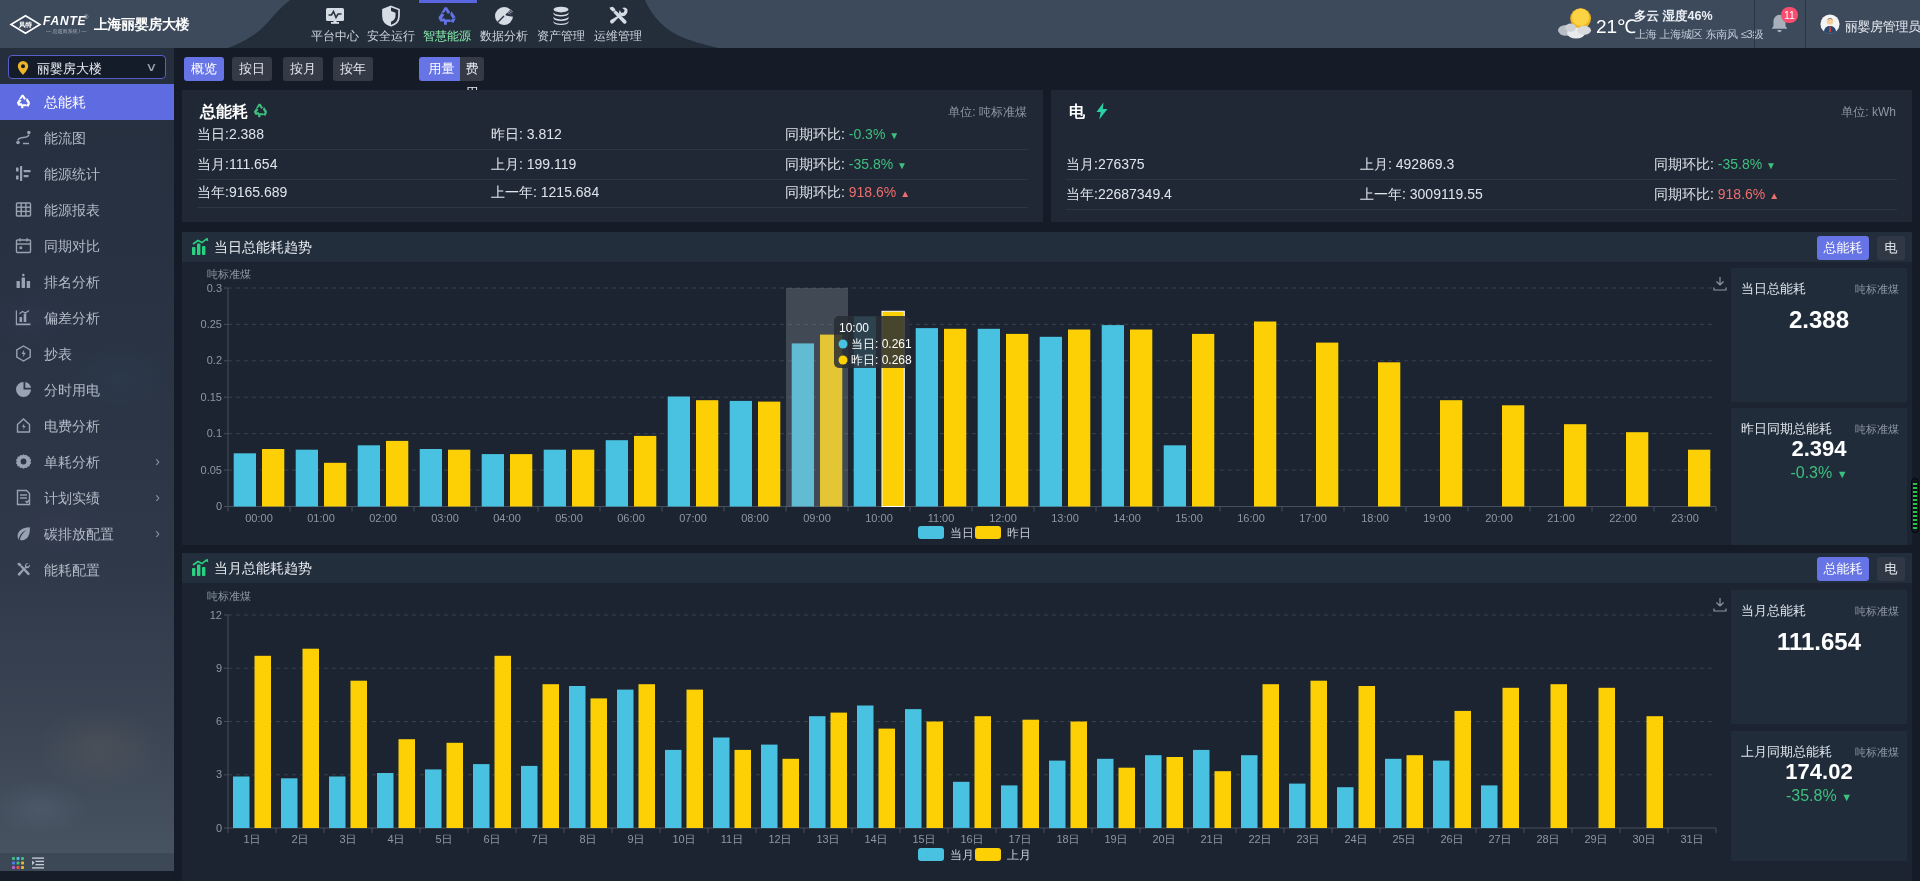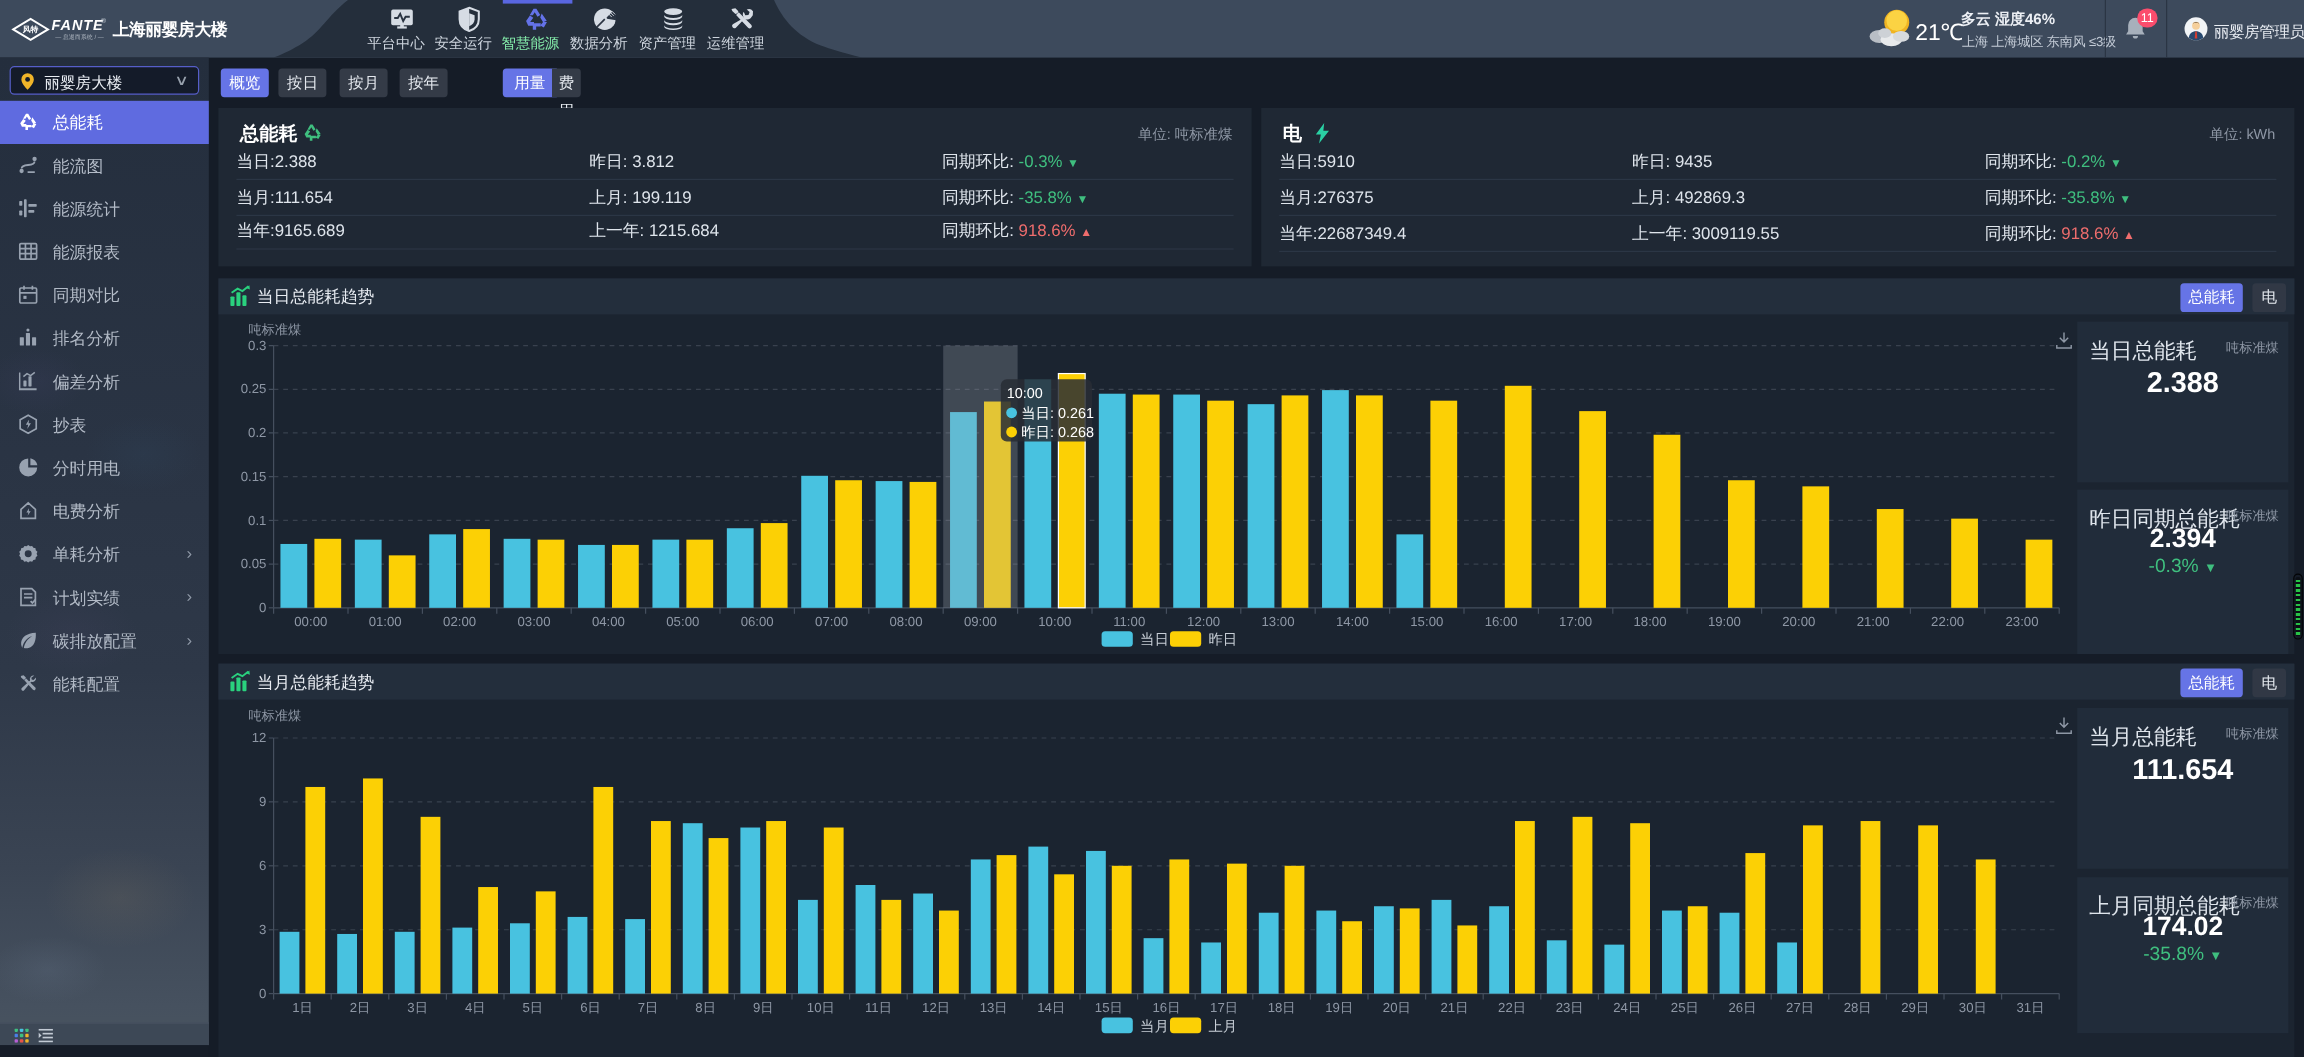--- a/index.html
+++ b/index.html
@@ -1,21 +1,21 @@
 <!DOCTYPE html>
 <html><head><meta charset="utf-8">
 <style>
 * { margin:0; padding:0; box-sizing:border-box; }
 html,body { width:1920px; height:881px; overflow:hidden; background:#151c27; font-family:"Liberation Sans",sans-serif; }
 
 #hdr { position:absolute; left:0; top:0; width:1920px; height:48px; background:#3d4a5c; }
 #hdrwave { position:absolute; left:0; top:0; }
 #logo { position:absolute; left:0; top:0; height:48px; }
 .bigname { position:absolute; left:94px; top:16px; font-size:14px; font-weight:bold; color:#fff; letter-spacing:-0.4px; }
-.nav { position:absolute; top:0; width:58px; height:48px; text-align:left; }
+.nav { position:absolute; top:0; width:58px; height:48px; text-align:center; }
 .nav .nt { position:absolute; left:0; right:0; top:28px; font-size:12px; color:#cdd4dd; }
 .nav .ni { position:absolute; left:50%; margin-left:-11px; top:5px; }
 .nav.act .nt { color:#86efac; }
 .topbar { position:absolute; left:419px; top:0; width:58px; height:3px; background:#5966e0; }
 .wline1 { position:absolute; left:1634px; top:8px; font-size:12.5px; color:#eceff4; font-weight:bold; white-space:nowrap;text-align:center; }
 .wline2 { position:absolute; left:1635px; top:27px; font-size:11px; color:#c3cbd6; letter-spacing:-0.2px; white-space:nowrap; }
 .temp { position:absolute; left:1596px; top:13px; font-size:19px; color:#fff; }
 .vdiv { position:absolute; top:0; width:1px; height:48px; background:#2b3544; }
 .uname { position:absolute; left:1845px; top:18px; font-size:13px; letter-spacing:-0.4px; color:#e8ecf2; white-space:nowrap; }
 .badge { position:absolute; left:1781px; top:7px; min-width:12px; height:16px; background:#fb4d6d; border-radius:8px; color:#fff; font-size:10.5px; text-align:center; line-height:16px; padding:0 3px; }
@@ -56,21 +56,21 @@
 
 .panel { position:absolute; left:182px; width:1730px; background:#1b2430; }
 .phead { position:absolute; left:0; top:0; width:1730px; height:30px; background:#232e3c; }
 .ptitle { position:absolute; left:32px; top:7px; font-size:14px; color:#e8ecf2; }
 .picon { position:absolute; left:8px; top:5px; }
 .pbtn { position:absolute; top:4px; height:24px; border-radius:3px; font-size:13px; color:#fff; text-align:center; line-height:24px; }
 .pbtn.on { background:#6674e6; }
 .pbtn.off { background:#313845; color:#e4e8ee; }
 .pbody { position:absolute; left:0; top:30px; }
 .mcard { position:absolute; left:1549px; width:176px; background:#212c3a; }
-.mct { position:absolute; left:10px; top:12px; font-size:18px; color:#dfe5ec; }
+.mct { position:absolute; left:10px; top:12px; font-size:13px; color:#dfe5ec; }
 .mcu { position:absolute; right:8px; top:14px; font-size:11px; color:#8e97a5; }
 .mcv { position:absolute; left:0; width:176px; text-align:center; font-size:24px; font-weight:bold; color:#fff; }
 .mcg { position:absolute; left:0; width:176px; text-align:center; font-size:16px; color:#3fbf7f; }
 .mcg i { font-style:normal; font-size:11px; }
 
 #sbar { position:absolute; left:1911px; top:478px; width:8px; height:55px; background:#0b0f15; border:1px solid #020305; border-radius:4px;
  background-image:repeating-linear-gradient(180deg,#27c346 0px,#27c346 2px,#0b0f15 2px,#0b0f15 4px); background-clip:content-box; padding:2px 1px; }
 </style></head><body>
 
 <div id="hdr">
@@ -353,25 +353,20 @@
       <span class="c2">上一年: 1215.684</span>
       <span class="c3">同期环比: <span style="color:#ef6d6d">918.6%</span> <i style="color:#ef6d6d">▲</i></span>
     </div>
   </div>
 <div class="card" style="left:1051px;top:90px;width:861px;height:132px">
     <div class="ct">电</div>
     <div class="cticon" style="left:44px"><svg width="14" height="18" viewBox="0 0 14 18">
         <path d="M8.5 0.5 L1.5 10 h4.2 L4.2 17.5 L12.5 7 H7.8 Z" fill="#2ad1a4"></path>
       </svg></div>
     <div class="cunit">单位: kWh</div>
-    <div class="crow" style="top:30px">
-      <span class="c1">当日:5910</span>
-      <span class="c2">昨日: 9435</span>
-      <span class="c3">同期环比: <span style="color:#3fbf7f">-0.2%</span> <i style="color:#3fbf7f">▼</i></span>
-    </div>
     <div class="crow" style="top:60px">
       <span class="c1">当月:276375</span>
       <span class="c2">上月: 492869.3</span>
       <span class="c3">同期环比: <span style="color:#3fbf7f">-35.8%</span> <i style="color:#3fbf7f">▼</i></span>
     </div>
     <div class="crow" style="top:90px">
       <span class="c1">当年:22687349.4</span>
       <span class="c2">上一年: 3009119.55</span>
       <span class="c3">同期环比: <span style="color:#ef6d6d">918.6%</span> <i style="color:#ef6d6d">▲</i></span>
     </div>

